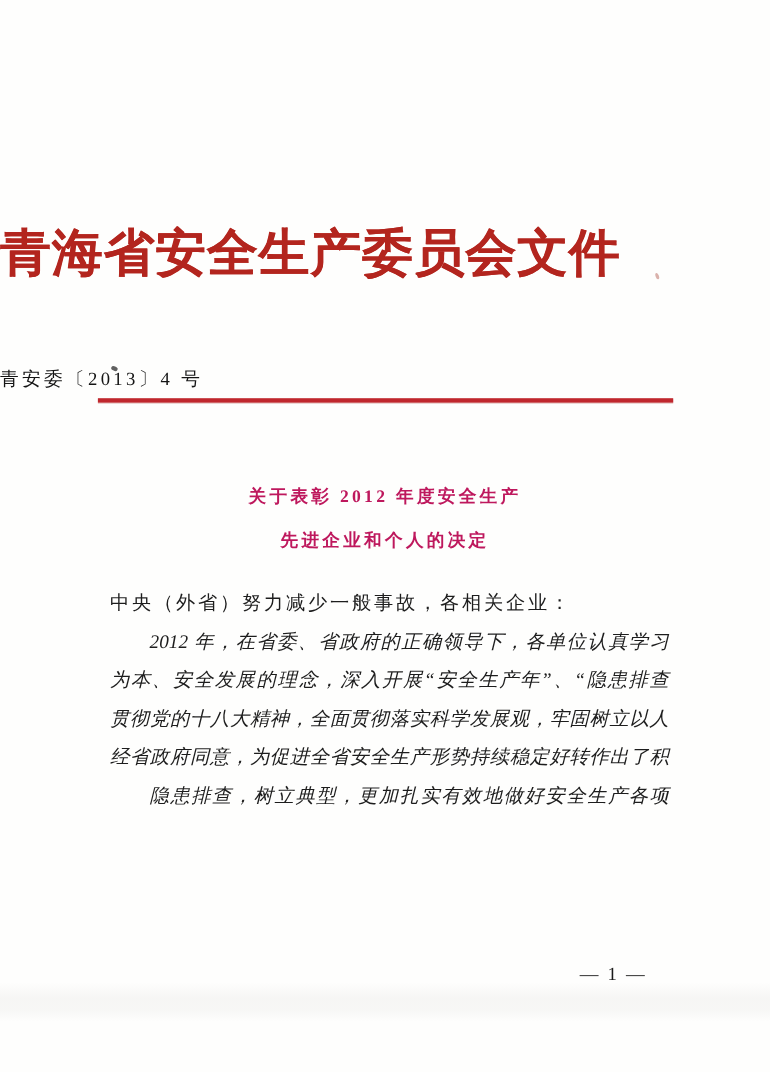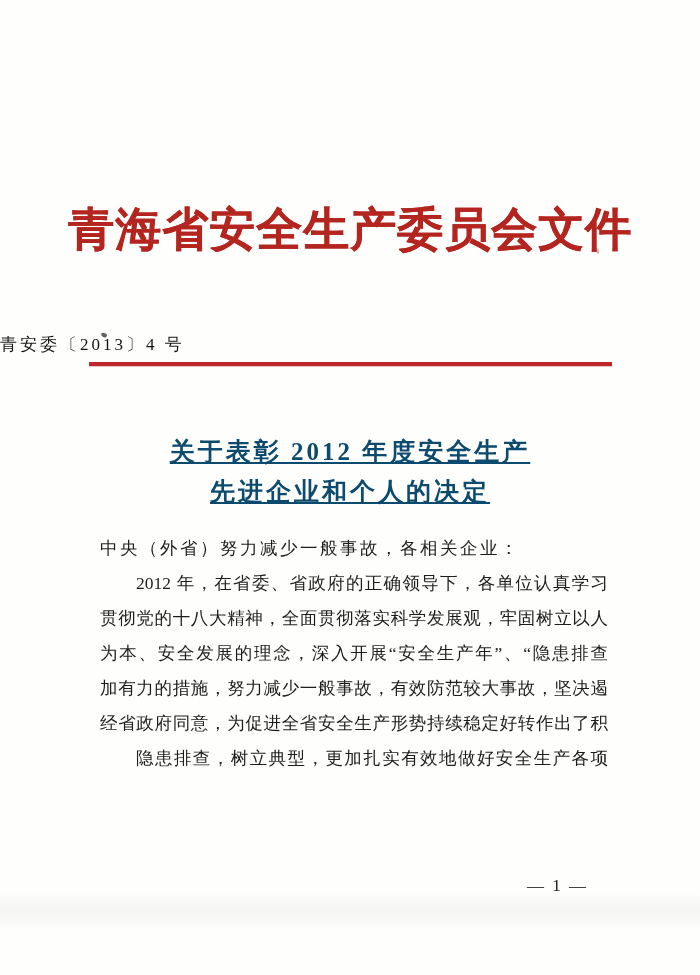--- a/index.html
+++ b/index.html
@@ -19,21 +19,21 @@
     background: var(--paper);
     overflow: hidden;
   }
 
   
   .header-title {
     position: absolute;
     top: 195px;
     left: 0;
     width: 100%;
-    text-align: center;
+    text-align: left;
     font-size: 46px;
     font-weight: bold;
     line-height: 70px;
     letter-spacing: 1px;
     color: var(--header-red);
     text-shadow: 0.5px 0 0 var(--header-red);
   }
 
   
   .doc-number {
@@ -58,46 +58,46 @@
     box-shadow: 0 1px 0 rgba(160,30,25,0.25);
   }
 
   
   .doc-title {
     position: absolute;
     top: 432px;
     left: 0;
     width: 100%;
     text-align: center;
-    font-size: 25px;
+    font-size: 16px;
     font-weight: bold;
     line-height: 40px;
     letter-spacing: 3px;
-    color: #0c4a6e;
-    text-decoration: underline;
+    color: #be185d;
   }
 
   
   .body-block {
     position: absolute;
     top: 531px;
     left: 100px;
     width: 508px;
     font-size: 17.5px;
     color: var(--ink);
   }
   .salutation {
     height: 35px;
     line-height: 35px;
     letter-spacing: 2.5px;
     white-space: nowrap;
   }
   .line {
     height: 35px;
     line-height: 35px;
+    font-style: italic;
   }
   .line.just {
     text-align: justify;
     text-align-last: justify;
   }
   .line.end {
     letter-spacing: 1px;
     white-space: nowrap;
   }
   .line.indent {
@@ -165,23 +165,22 @@
 
   <div class="doc-title">
     <div>关于表彰 2012 年度安全生产</div>
     <div>先进企业和个人的决定</div>
   </div>
 
   <div class="body-block">
     <div class="salutation">中央（外省）努力减少一般事故，各相关企业：</div>
     <div id="body-paragraphs">
         <div class="line indent just">2012 年，在省委、省政府的正确领导下，各单位认真学习</div>
+        <div class="line just">为本、安全发展的理念，深入开展“安全生产年”、“隐患排查</div>
         <div class="line just">贯彻党的十八大精神，全面贯彻落实科学发展观，牢固树立以人</div>
-        <div class="line just">为本、安全发展的理念，深入开展“安全生产年”、“隐患排查</div>
-        <div class="line just">加有力的措施，努力减少一般事故，有效防范较大事故，坚决遏</div>
         <div class="line just">经省政府同意，为促进全省安全生产形势持续稳定好转作出了积</div>
         <div class="line indent just">隐患排查，树立典型，更加扎实有效地做好安全生产各项</div>
       </div>
   </div>
 
   <div class="page-number">— 1 —</div>
 
   <div class="scan-band-bottom"></div>
   <div class="speck-1"></div>
   <div class="speck-2"></div>

